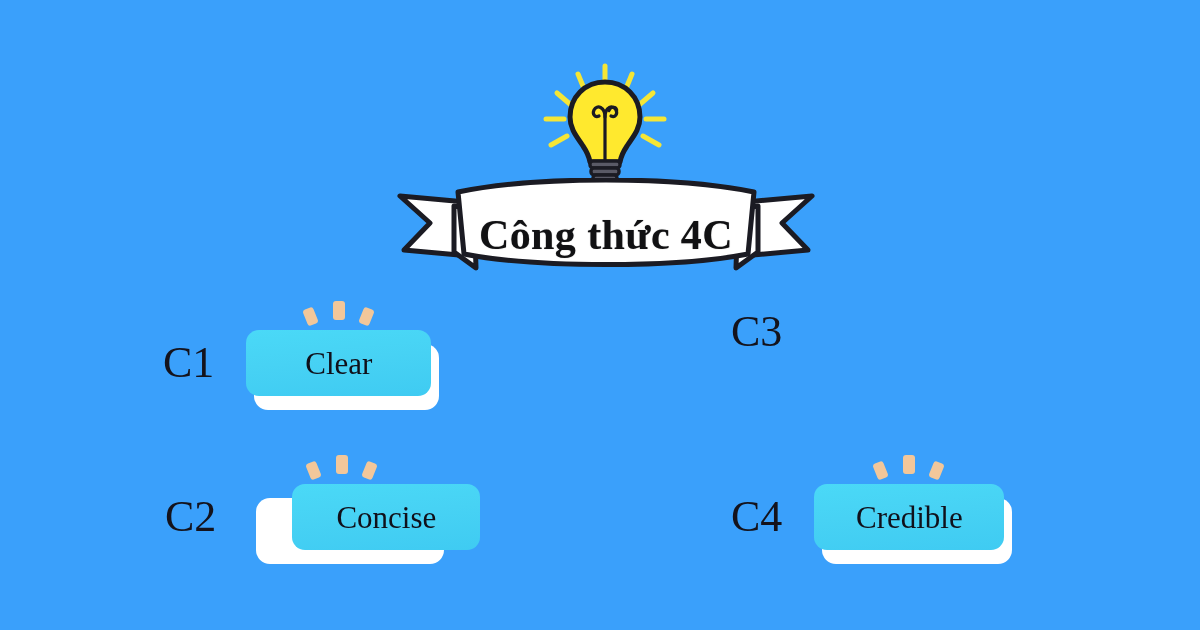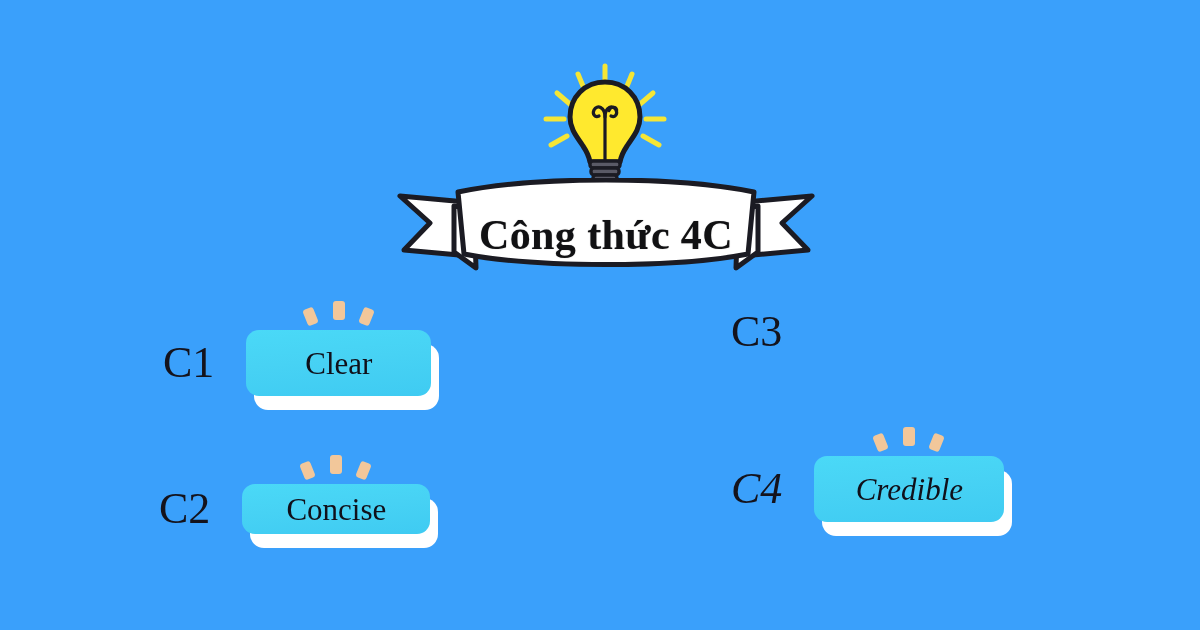--- a/index.html
+++ b/index.html
@@ -111,29 +111,29 @@
     color: #10101a;
     line-height: 1;
     white-space: nowrap;
   }
 
   
   #item-c1 { left: 163px; top: 330px; }
   #item-c1 .card-holder { width: 185px; }
   #item-c1 .card { width: 185px; height: 66px; }
 
-  #item-c2 { left: 159px; top: 484px; }
+  #item-c2 { left: 165px; top: 484px; }
   #item-c2 .card-holder { width: 188px; }
-  #item-c2 .card { width: 188px; height: 50px; }
+  #item-c2 .card { width: 188px; height: 66px; margin-left: 44px; }
 
   #item-c3 { left: 731px; top: 310px; }
   #item-c3 .card-holder { width: 190px; }
   #item-c3 .card { width: 190px; height: 66px; }
 
-  #item-c4 { left: 731px; top: 456px; font-style: italic; }
+  #item-c4 { left: 731px; top: 484px; }
   #item-c4 .card-holder { width: 190px; border-radius: 29px; }
   #item-c4 .card { width: 190px; height: 66px; }
 </style>
 </head>
 <body>
 
 <div id="stage">
 
   <div id="bulb-wrap">
     <svg width="136" height="130" viewBox="0 0 136 130" xmlns="http://www.w3.org/2000/svg">

